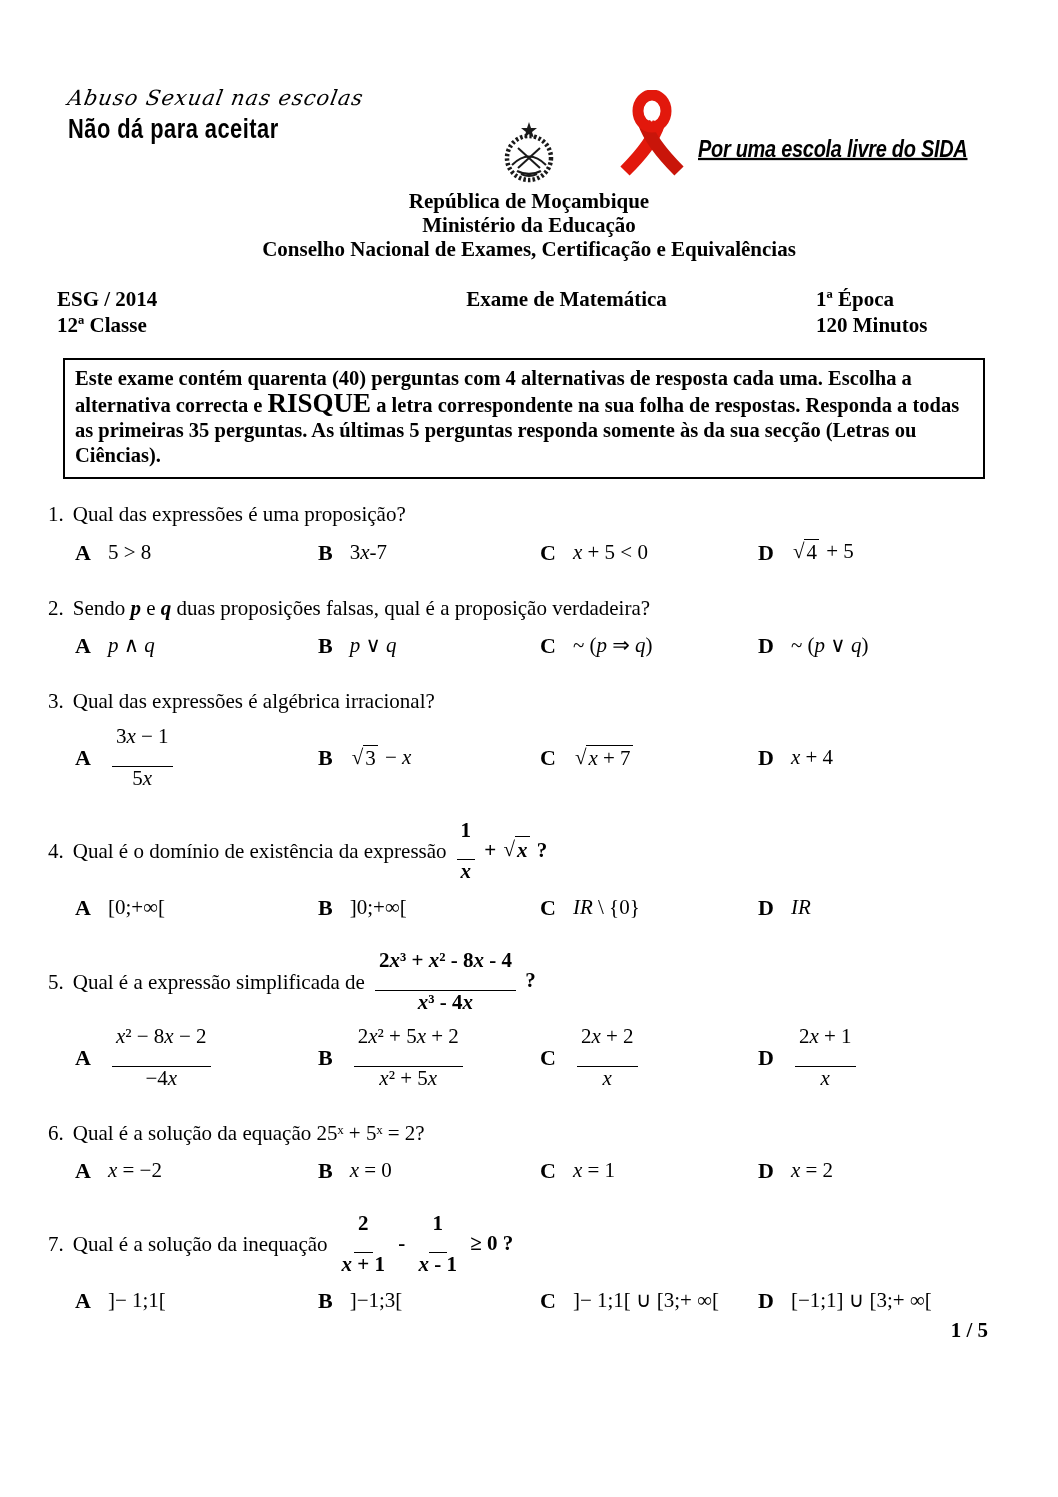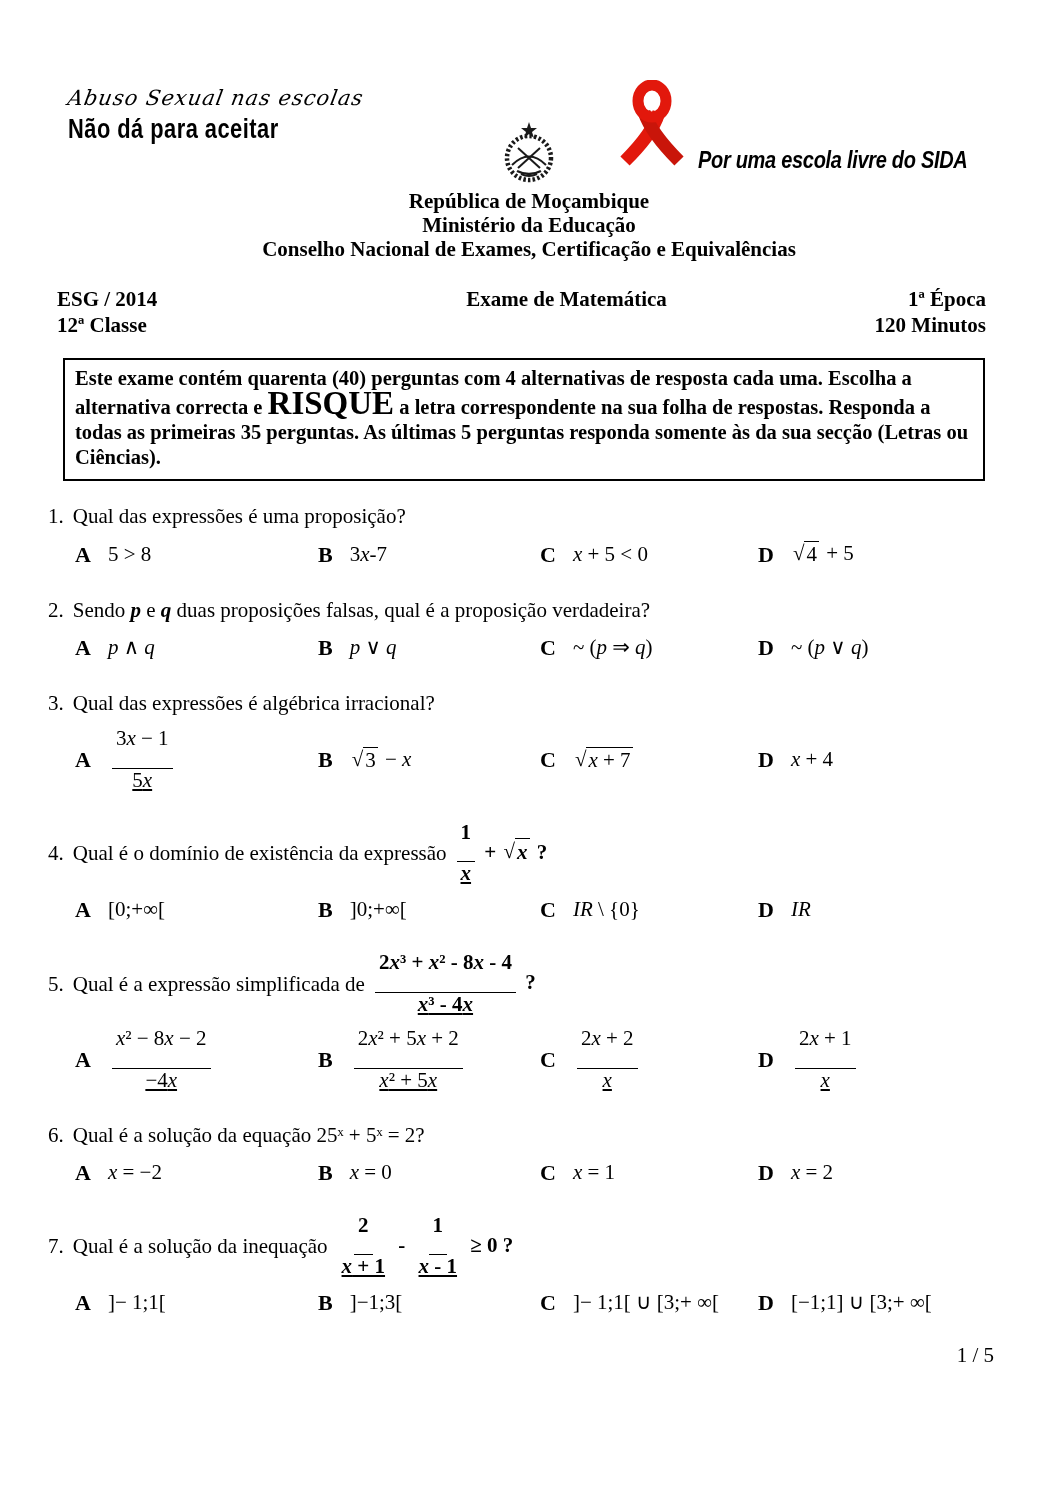--- a/index.html
+++ b/index.html
@@ -7,60 +7,60 @@
     width:1058px;height:1497px;position:relative;background:#ffffff;
     font-family:"Liberation Serif",serif;color:#000;overflow:hidden;
     margin:0 auto;
   }
   
   .slogan-block{position:absolute;left:68px;top:86px;}
   .slogan-script{display:inline-block;font-family:"DejaVu Serif",serif;font-style:italic;
     font-size:21px;transform:skewX(-10deg);letter-spacing:1px;}
   .slogan-bold{display:block;font-family:"Liberation Sans",sans-serif;font-weight:bold;
     font-size:23px;transform:scale(0.95,1.2);transform-origin:left top;margin-top:3px;letter-spacing:0.5px;}
-  .ribbon-wrap{position:absolute;left:614px;top:80px;display:flex;align-items:flex-end;}
+  .ribbon-wrap{position:absolute;left:614px;top:90px;display:flex;align-items:center;text-decoration:underline;}
   .ribbon-motto{margin-top:24px;margin-left:8px;font-family:"Liberation Sans",sans-serif;
     font-weight:bold;font-style:italic;font-size:20px;transform:scaleY(1.15);transform-origin:left top;letter-spacing:-0.3px;}
   
   .header{padding-top:122px;text-align:center;font-weight:bold;font-size:21px;line-height:24px;}
   .emblem{display:block;margin:0 auto 5px auto;}
   
   .exam-info{display:flex;margin:25px 72px 0 57px;font-weight:bold;font-size:21px;line-height:26px;}
   .exam-info .col-left{width:260px;}
   .exam-info .col-center{flex:1;text-align:center;}
-  .exam-info .col-right{width:170px;text-align:right;}
+  .exam-info .col-right{width:170px;text-align:left;}
   
   .instructions{margin:20px 73px 0 63px;border:2px solid #000;padding:6px 12px 9px 10px;
     font-weight:bold;font-size:20.5px;line-height:25px;}
-  .risque{font-size:33px;}
+  .risque{font-size:27px;}
   
   .questions{margin:22px 57px 0 48px;}
   .question{margin-top:30px;}
   .question:first-child{margin-top:0;}
   .q-lead{display:flex;align-items:center;font-size:21px;line-height:26px;}
   .q-num{margin-right:9px;font-weight:normal;}
   .seg-plain{font-weight:normal;}
   .seg-bold{font-weight:normal;}
   .seg-bi{font-weight:bold;font-style:italic;}
   .q-math{font-weight:bold;margin-left:6px;white-space:nowrap;}
   .q-options{display:grid;grid-template-columns:243px 222px 218px auto;align-items:center;
     margin-top:12px;padding-left:27px;font-size:21px;line-height:25px;}
   .option{display:flex;align-items:center;white-space:nowrap;}
   .opt-letter{font-weight:bold;margin-right:17px;font-size:22px;}
   
   .frac{display:inline-flex;flex-direction:column;align-items:center;vertical-align:middle;
     margin:0 4px;line-height:1.04;text-align:center;}
   .frac>.num{border-bottom:1.5px solid #000;padding:0 4px 18px 4px;}
-  .frac>.den{padding:1px 4px 0 4px;text-decoration:underline;}
+  .frac>.den{padding:1px 4px 0 4px;}
   .sqrt{display:inline-flex;align-items:flex-start;margin:0 2px;}
   .rad{font-style:normal;}
   .radbody{border-top:1.5px solid #000;padding:0 2px;}
   .mvar{font-style:italic;}
   
-  .page-num{position:absolute;top:1318px;right:64px;font-weight:normal;font-size:21px;margin-top:25px;}
+  .page-num{position:absolute;top:1318px;right:70px;font-weight:bold;font-size:21px;}
 </style>
 </head>
 <body>
 
 <div class="page">
 
   <div class="slogan-block">
     <span class="slogan-script">Abuso Sexual nas escolas</span>
     <span class="slogan-bold">Não dá para aceitar</span>
   </div>

